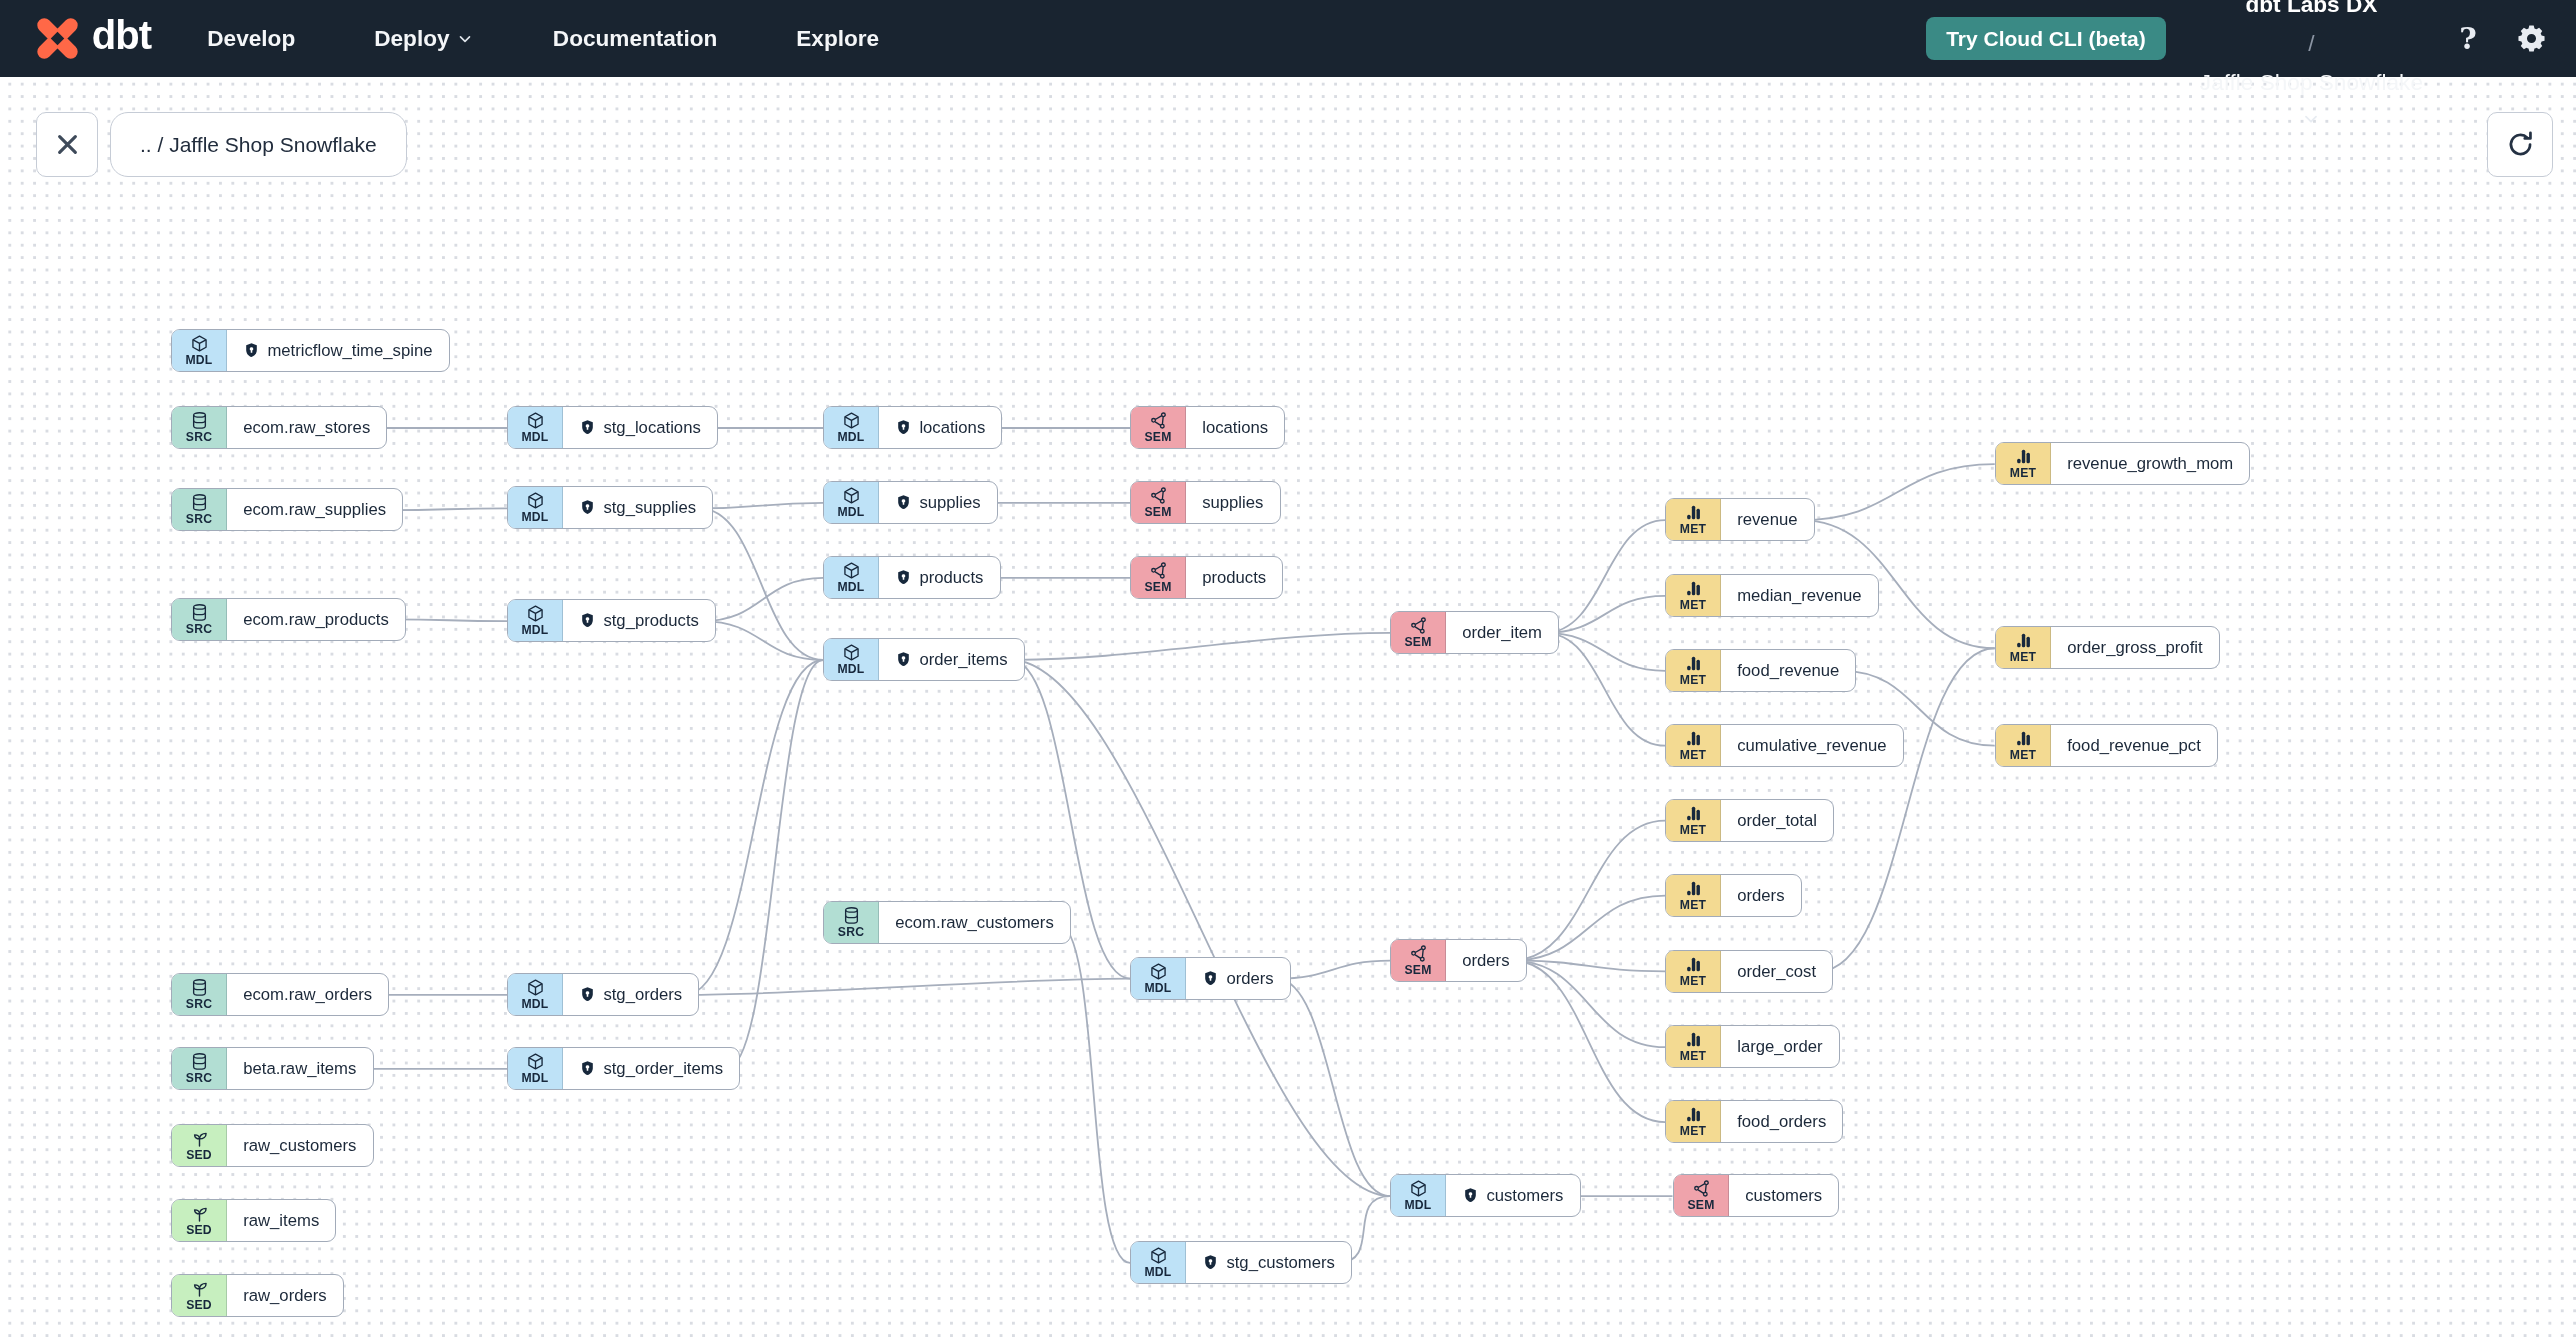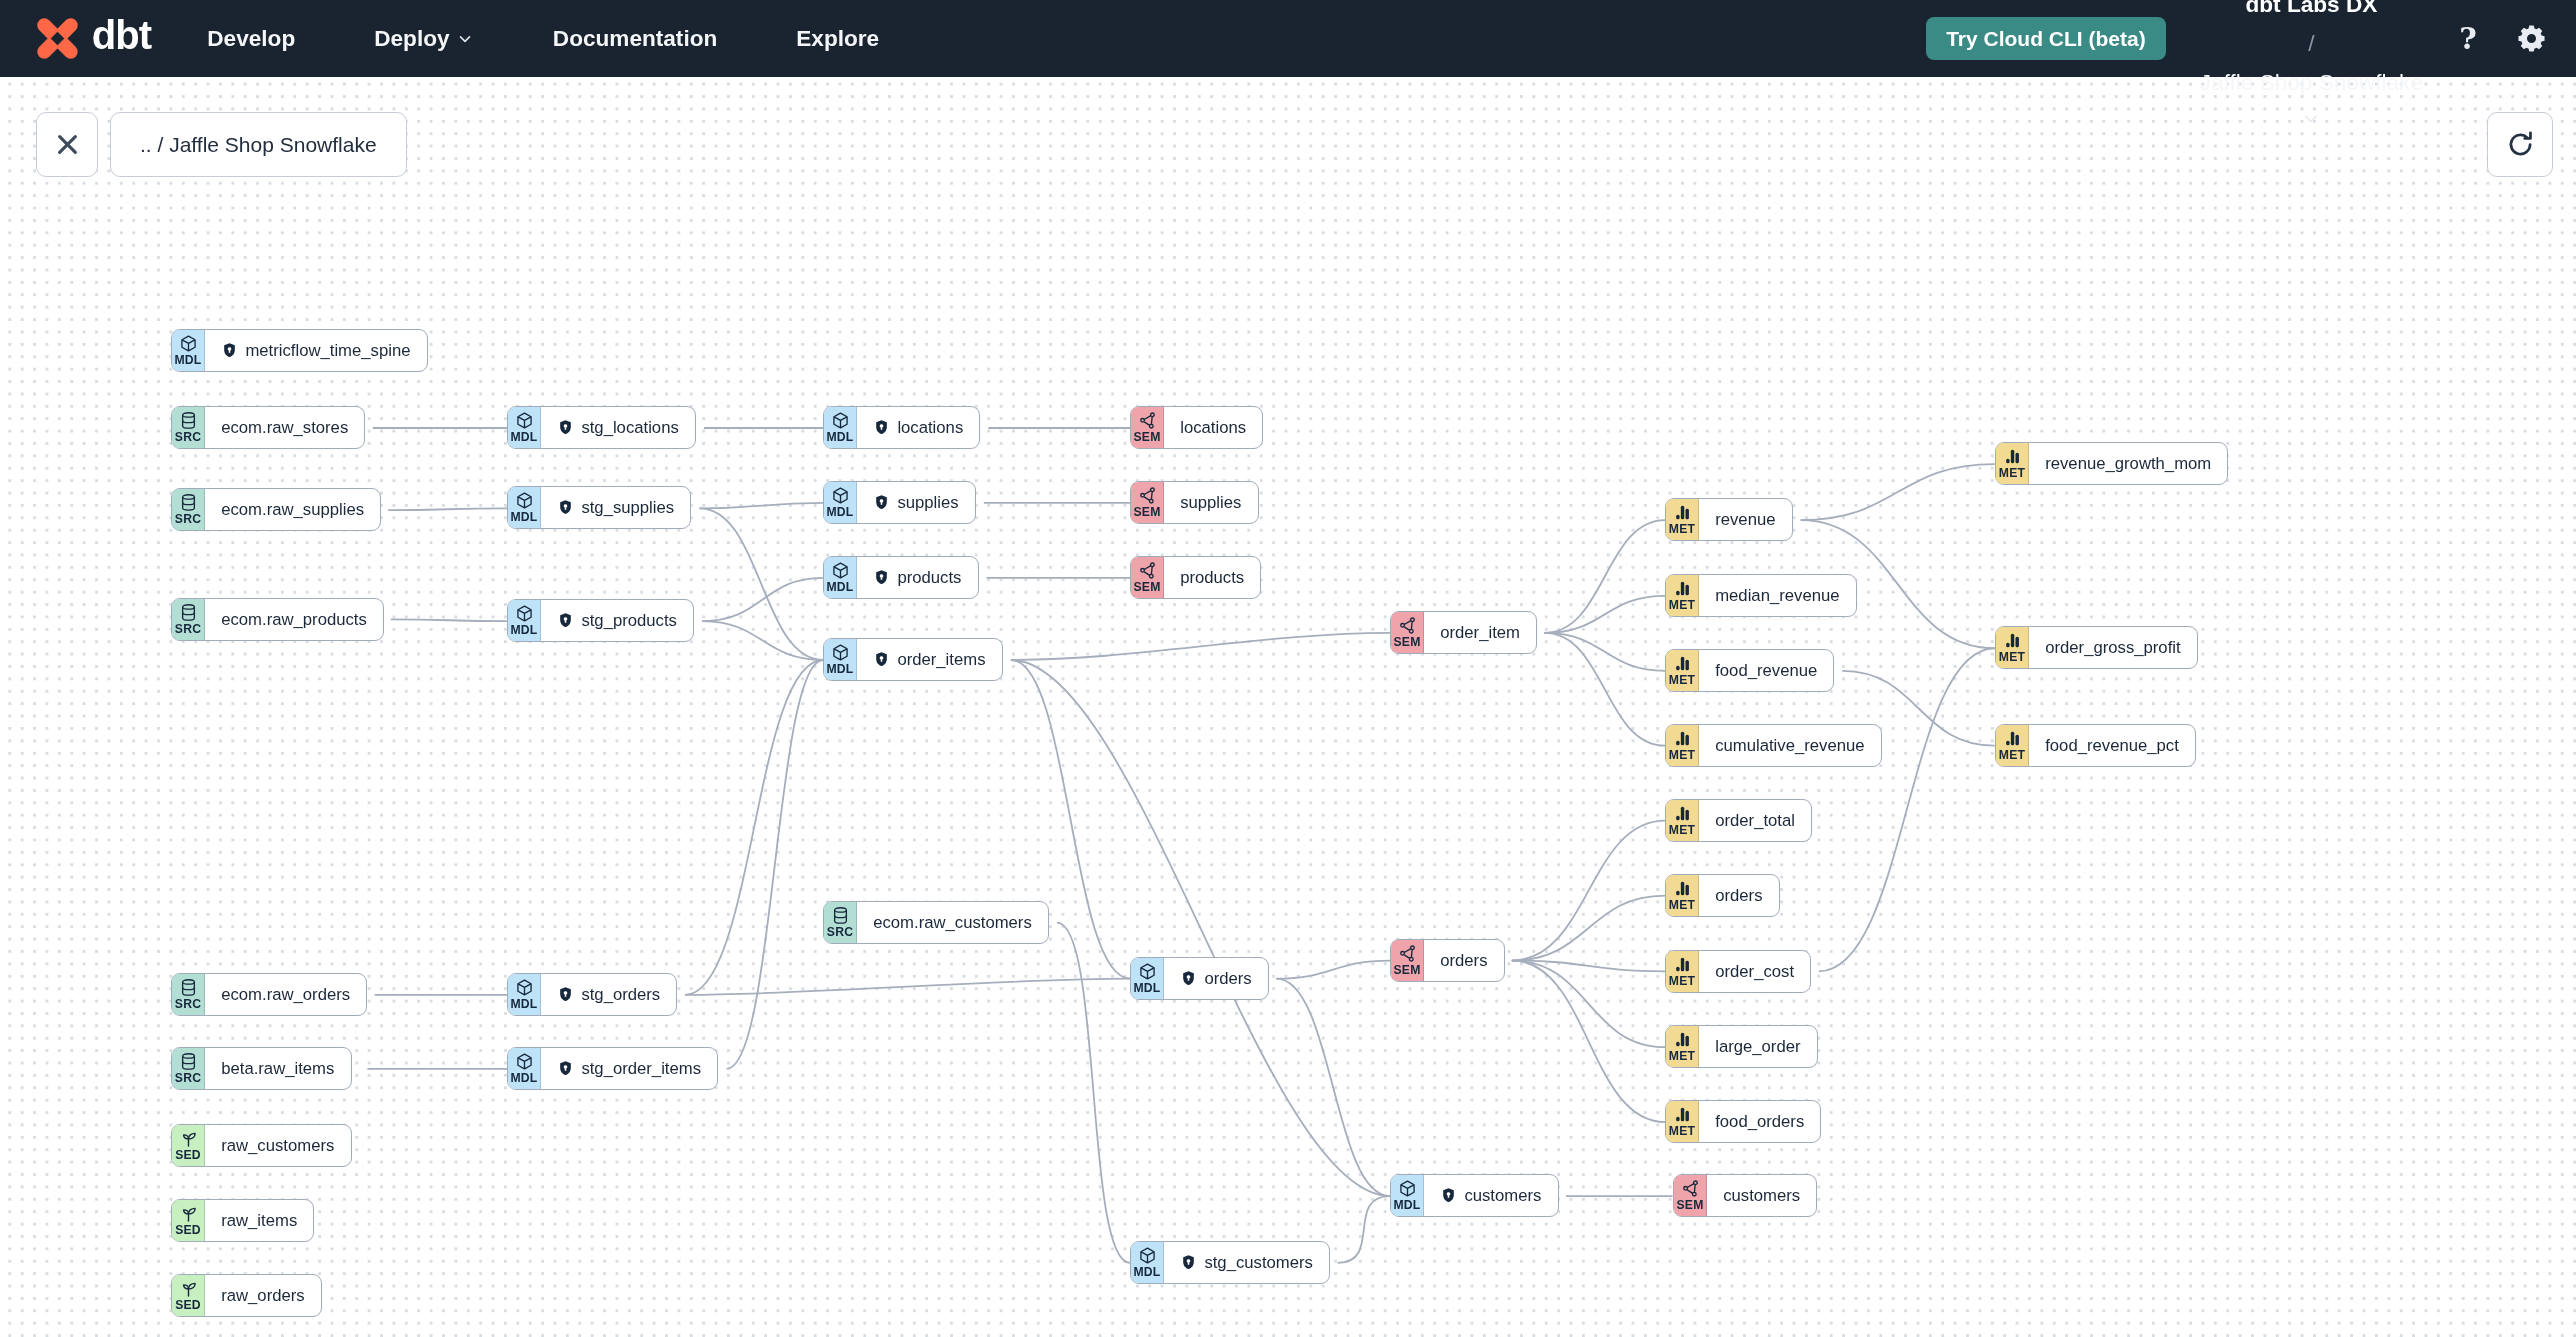--- a/index.html
+++ b/index.html
@@ -8,21 +8,21 @@
        font-family:"Liberation Sans",sans-serif;background:#ffffff;}
 
   
   .canvas{position:absolute;inset:0;background:#ffffff;
     background-image:radial-gradient(circle,#d9dce2 1.4px,transparent 1.4px);
     background-size:12.4px 12.4px;background-position:3.6px 3.6px;}
   #edge-layer{position:absolute;left:0;top:0;}
   #edge-layer path{fill:none;stroke:#a6aebc;stroke-width:2px;}
   .node{position:absolute;height:43px;background:#fff;border:1.8px solid #a2abb9;
         border-radius:9px;display:flex;align-items:stretch;cursor:pointer;}
-  .ntype{width:33px;flex:none;display:flex;flex-direction:column;align-items:center;
+  .ntype{width:55px;flex:none;display:flex;flex-direction:column;align-items:center;
          justify-content:center;border-right:0.9px solid rgba(24,40,60,.18);
          border-radius:7.2px 0 0 7.2px;}
   .ntype svg{width:19px;height:19px;display:block;}
   .badge{font-size:12.2px;font-weight:700;color:#17283c;line-height:1;margin-top:0.9px;letter-spacing:0.2px;}
   .nbody{display:flex;align-items:center;gap:7.2px;padding:0 16.2px;white-space:nowrap;}
   .nbody .shield{width:17px;height:17px;flex:none;}
   .nlabel{font-size:16.7px;color:#1b2839;}
 
   
   .navbar{position:absolute;top:0;left:0;width:100%;height:77px;background:#192430;
@@ -49,21 +49,21 @@
   .help-glyph{color:#e8ecf2;font-size:30px;font-weight:700;font-family:"DejaVu Serif",serif;}
   .iconbtn svg{width:31px;height:31px;}
 
   
   .toolbar{position:absolute;top:112px;left:0;width:100%;height:65px;z-index:20;}
   .tool-btn{position:absolute;top:0;height:65px;background:#fff;border:1.8px solid #c6ccd6;
             border-radius:10px;display:flex;align-items:center;justify-content:center;cursor:pointer;}
   .close-btn{left:36px;width:62px;}
   .close-btn svg{width:29px;height:29px;}
   .crumb-chip{position:absolute;left:110px;top:0;height:65px;background:#fff;
-              border:1.8px solid #c6ccd6;border-radius:10px;display:flex;align-items:center;
+              border:1.8px solid #c6ccd6;border-radius:18px;display:flex;align-items:center;
               padding:0 29px;font-size:21px;color:#222d3d;cursor:pointer;}
   .search-wrap{position:absolute;left:1350px;top:0;width:1110px;height:65px;background:#fff;
                border:1.8px solid #c6ccd6;border-radius:10px;display:flex;align-items:center;
                padding:0 18px 0 20px;gap:12.6px;}
   .search-wrap svg.mag{width:27px;height:27px;flex:none;}
   .search-wrap input{flex:1;border:none;outline:none;font-size:22px;color:#23314a;
                      font-family:inherit;background:transparent;}
   .search-wrap input::placeholder{color:#6a7486;}
   .info-dot{width:32.5px;height:32.5px;border-radius:50%;background:#3f4a5c;color:#fff;
             display:flex;align-items:center;justify-content:center;flex:none;

